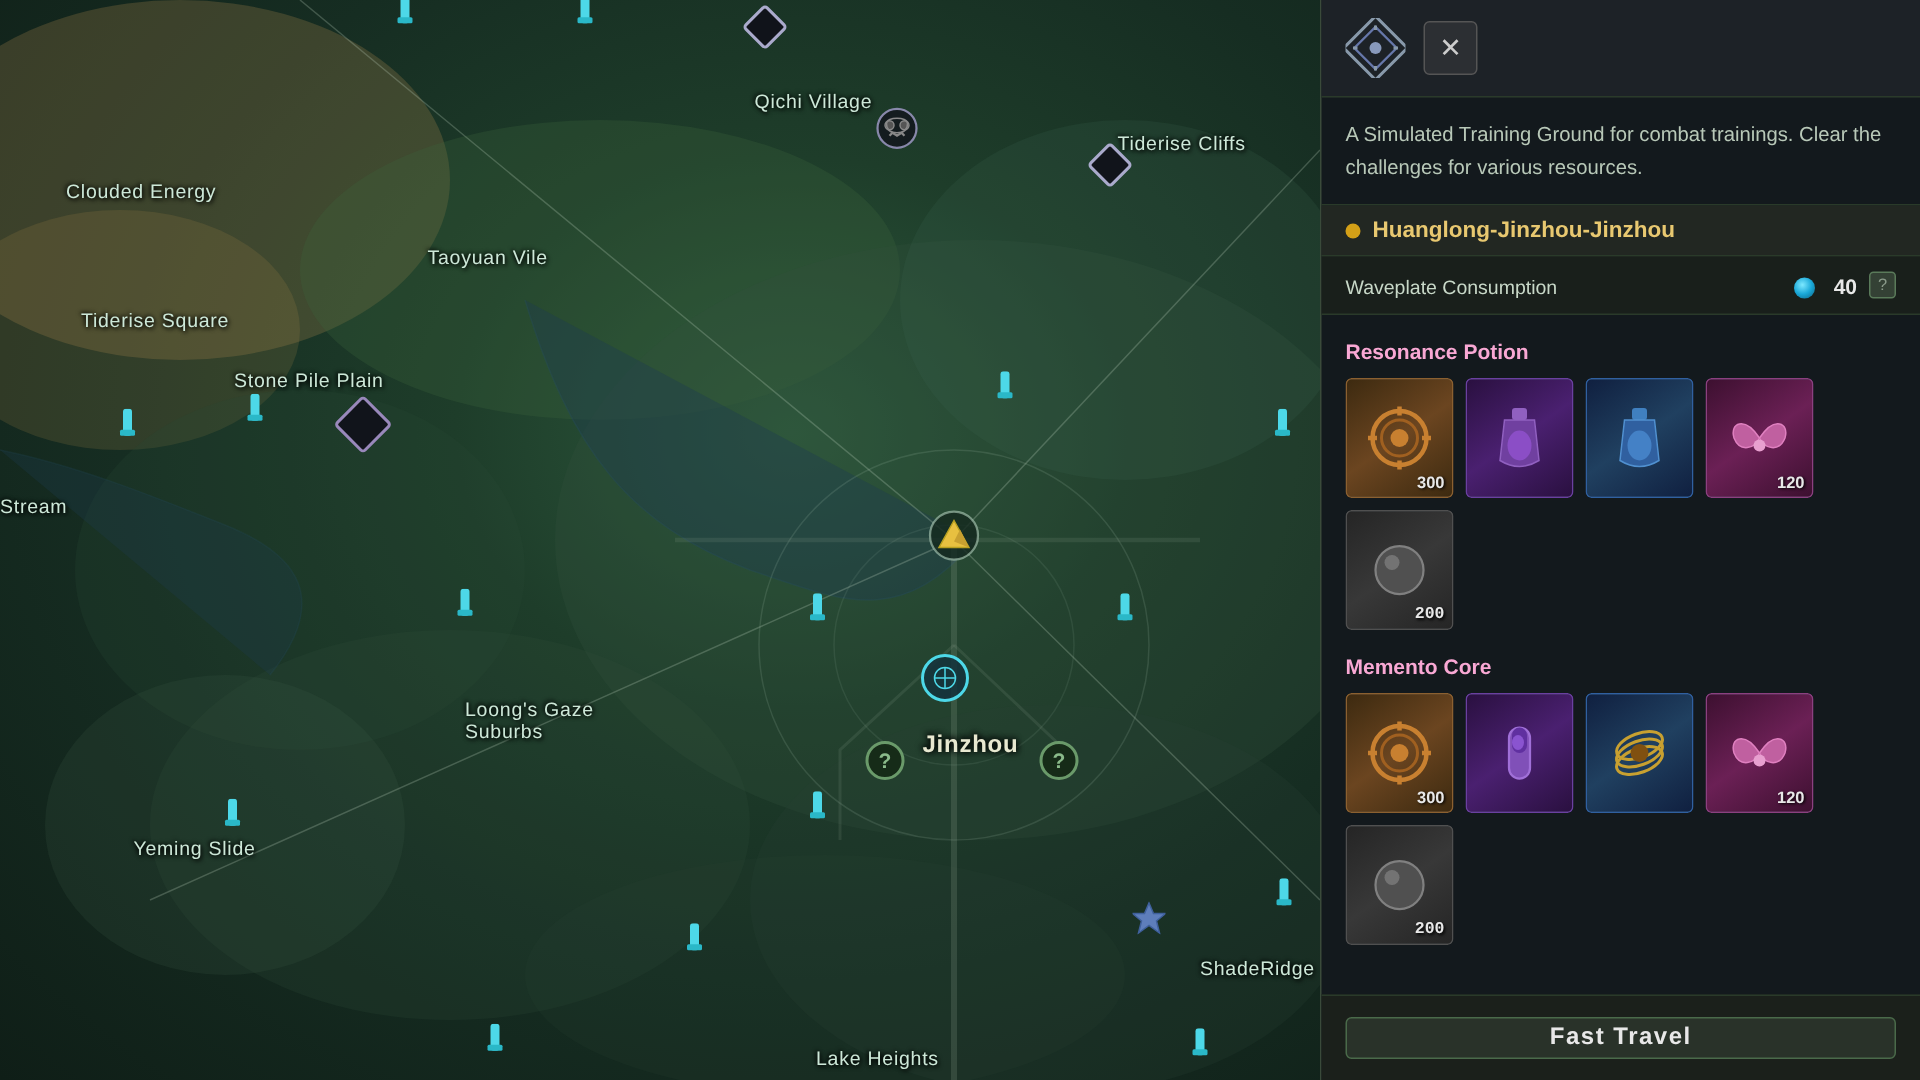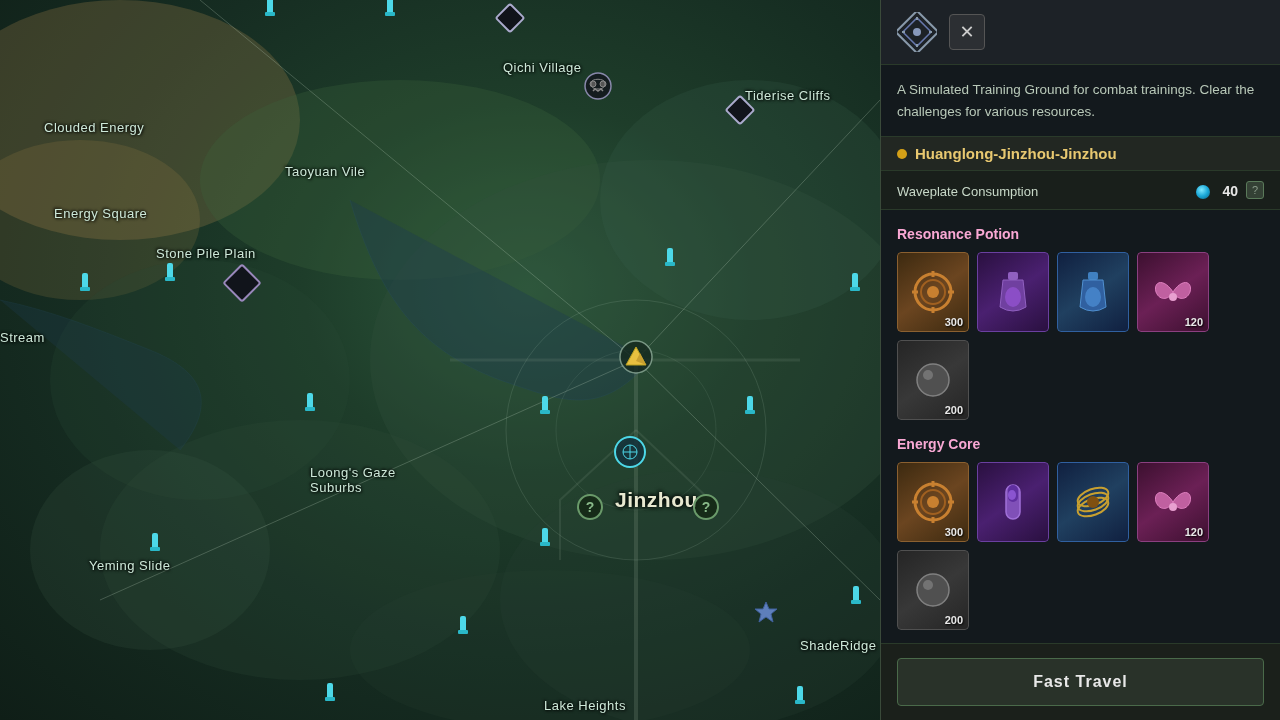--- a/index.html
+++ b/index.html
@@ -231,55 +231,55 @@
       font-size: 11px;
       font-weight: 600;
       text-shadow: 1px 1px 2px #000;
     }
 
     
     .rarity-gold { background: linear-gradient(145deg, #3d2a10, #6b4520, #3d2a10); border: 1px solid #8b6030; justify-content: center; }
     .rarity-purple { background: linear-gradient(145deg, #2a1040, #4a2070, #2a1040); border: 1px solid #6a40a0; }
     .rarity-blue { background: linear-gradient(145deg, #102040, #204060, #102040); border: 1px solid #3060a0; }
     .rarity-pink { background: linear-gradient(145deg, #3d1030, #6b2055, #3d1030); border: 1px solid #8b4080; }
-    .rarity-gray { background: linear-gradient(145deg, #252525, #383838, #252525); border: 1px solid #505050; }
+    .rarity-gray { background: linear-gradient(145deg, #252525, #383838, #252525); border: 1px solid #505050; font-family: Liberation Mono, monospace; }
 
     
     .item-icon {
       width: 50px;
       height: 50px;
     }
 
     #fast-travel-bar {
       padding: 14px 16px;
       background: rgba(28,33,28,0.98);
       border-top: 1px solid #2a3a2a;
     }
 
     #fast-travel-btn {
       width: 100%;
-      padding: 14px;
+      padding: 4px;
       background: rgba(45, 55, 45, 0.8);
       border: 1px solid #4a6a4a;
       border-radius: 4px;
       color: #e8e8e8;
       font-size: 16px;
       font-weight: 600;
       cursor: pointer;
       letter-spacing: 1px;
       text-align: center;
     }
 
     
     .jinzhou-label {
       position: absolute;
       left: 615px;
       top: 488px;
       color: #e8e8d0;
-      font-size: 21px;
+      font-size: 16px;
       font-weight: 600;
       text-shadow: 1px 1px 4px #000, -1px -1px 4px #000;
     }
 
     
     .map-cross-line {
       stroke: rgba(200,220,200,0.25);
       stroke-width: 1;
     }
 
@@ -318,21 +318,21 @@
     <circle cx="636" cy="430" r="80" fill="none" stroke="rgba(180,210,190,0.1)" stroke-width="1"></circle>
 
     <path d="M636,360 L636,720" stroke="rgba(150,170,150,0.2)" stroke-width="4" fill="none"></path>
     <path d="M450,360 L636,360 L800,360" stroke="rgba(150,170,150,0.15)" stroke-width="3" fill="none"></path>
     <path d="M636,430 L560,500 L560,560" stroke="rgba(150,170,150,0.15)" stroke-width="2" fill="none"></path>
     <path d="M636,430 L710,500" stroke="rgba(150,170,150,0.15)" stroke-width="2" fill="none"></path>
   </svg>
 
   <div class="map-label" style="left:44px;top:120px;">Clouded Energy</div>
   <div class="map-label" style="left:285px;top:164px;">Taoyuan Vile</div>
-  <div class="map-label" style="left:54px;top:206px;">Energy Square</div>
+  <div class="map-label" style="left:54px;top:206px;">Tiderise Square</div>
   <div class="map-label" style="left:140px;top:246px;margin-left:16px;">Stone Pile Plain</div>
   <div class="map-label" style="left:0px;top:330px;">Stream</div>
   <div class="map-label" style="left:310px;top:465px;">
     <div>Loong's Gaze</div>
       <div>Suburbs</div>
   </div>
   <div class="map-label" style="left:89px;top:558px;">Yeming Slide</div>
   <div class="map-label" style="left:544px;top:698px;">Lake Heights</div>
   <div class="map-label" style="left:800px;top:638px;">ShadeRidge</div>
   <div class="map-label" style="left:503px;top:60px;">Qichi Village</div>
@@ -563,21 +563,21 @@
         <div class="item-bg rarity-gray">
           <svg class="item-icon" viewBox="0 0 50 50">
             <circle cx="25" cy="25" r="16" fill="#505050" stroke="#808080" stroke-width="1.5"></circle>
             <circle cx="20" cy="20" r="5" fill="rgba(200,200,200,0.3)"></circle>
           </svg>
           <span class="item-count">200</span>
         </div>
       </div>
     </div>
 
-    <div class="section-title">Energy Core</div>
+    <div class="section-title">Memento Core</div>
     <div class="items-row">
 
       <div class="item-slot">
         <div class="item-bg rarity-gold">
           <svg class="item-icon" viewBox="0 0 50 50">
             <circle cx="25" cy="25" r="18" fill="none" stroke="#c88030" stroke-width="3"></circle>
             <circle cx="25" cy="25" r="12" fill="none" stroke="#a06020" stroke-width="2"></circle>
             <circle cx="25" cy="25" r="6" fill="#c88030"></circle>
             <g stroke="#c88030" stroke-width="3" fill="none">
               <line x1="25" y1="4" x2="25" y2="10"></line>

